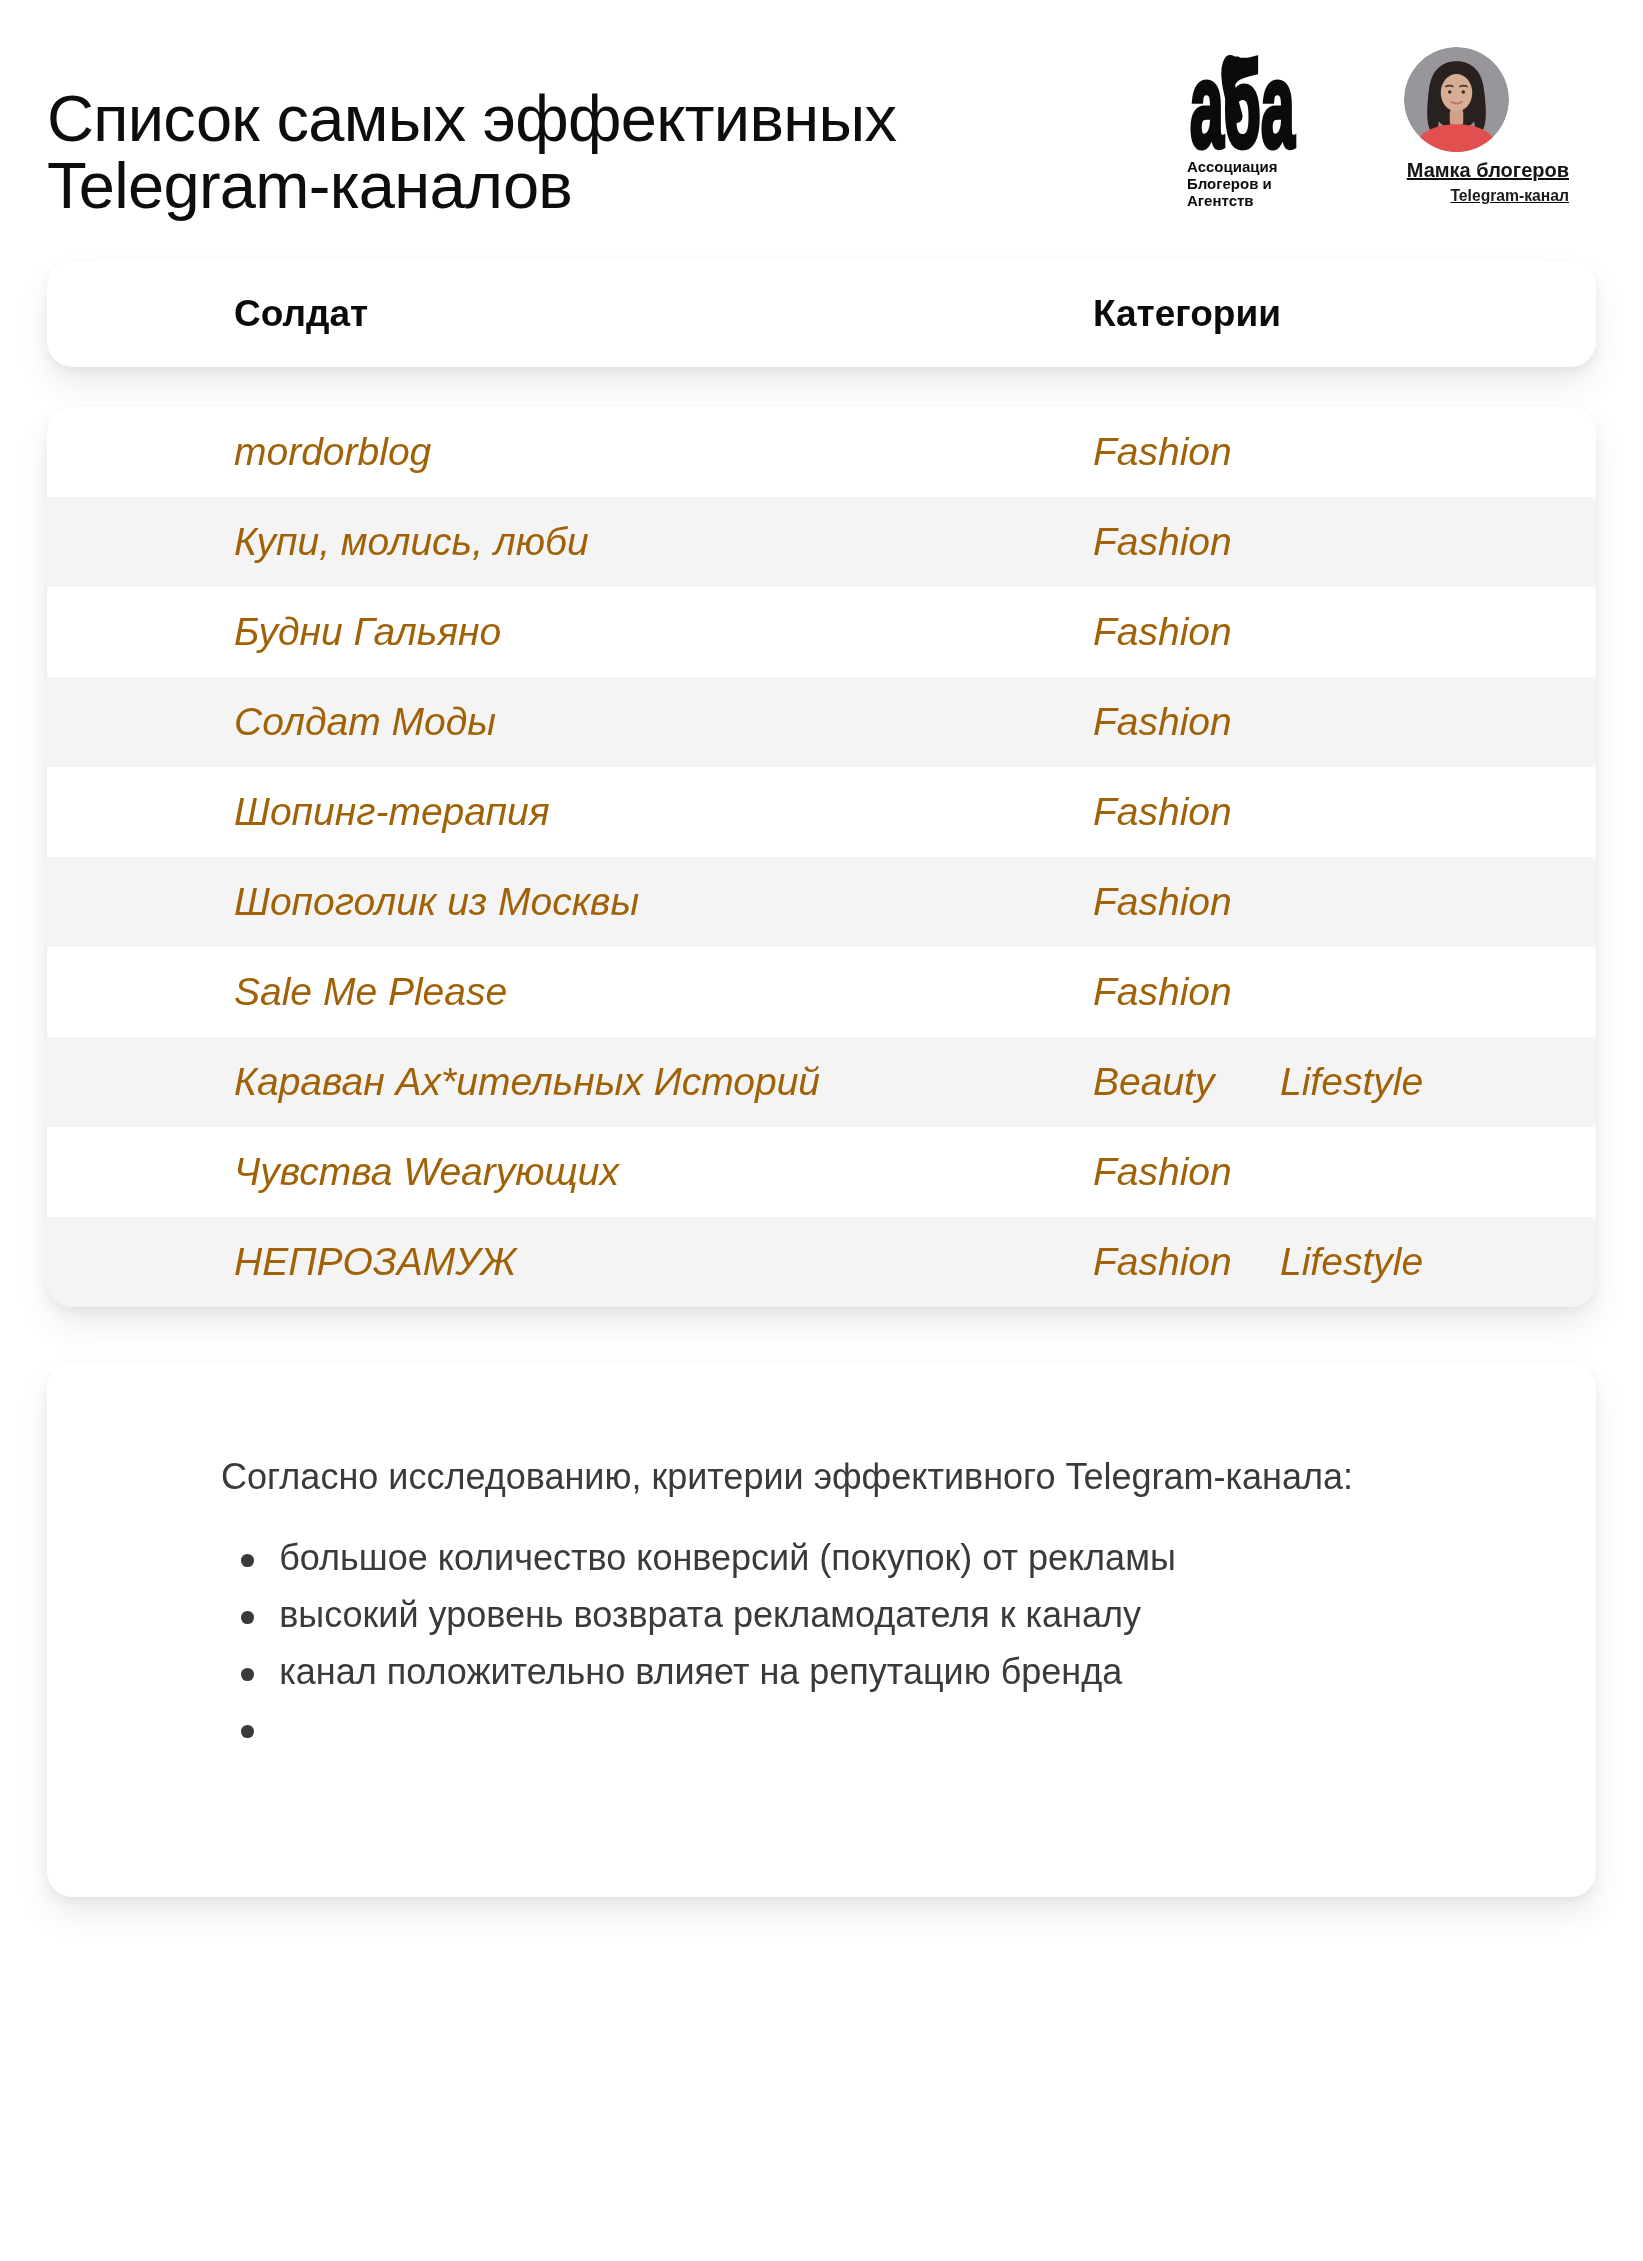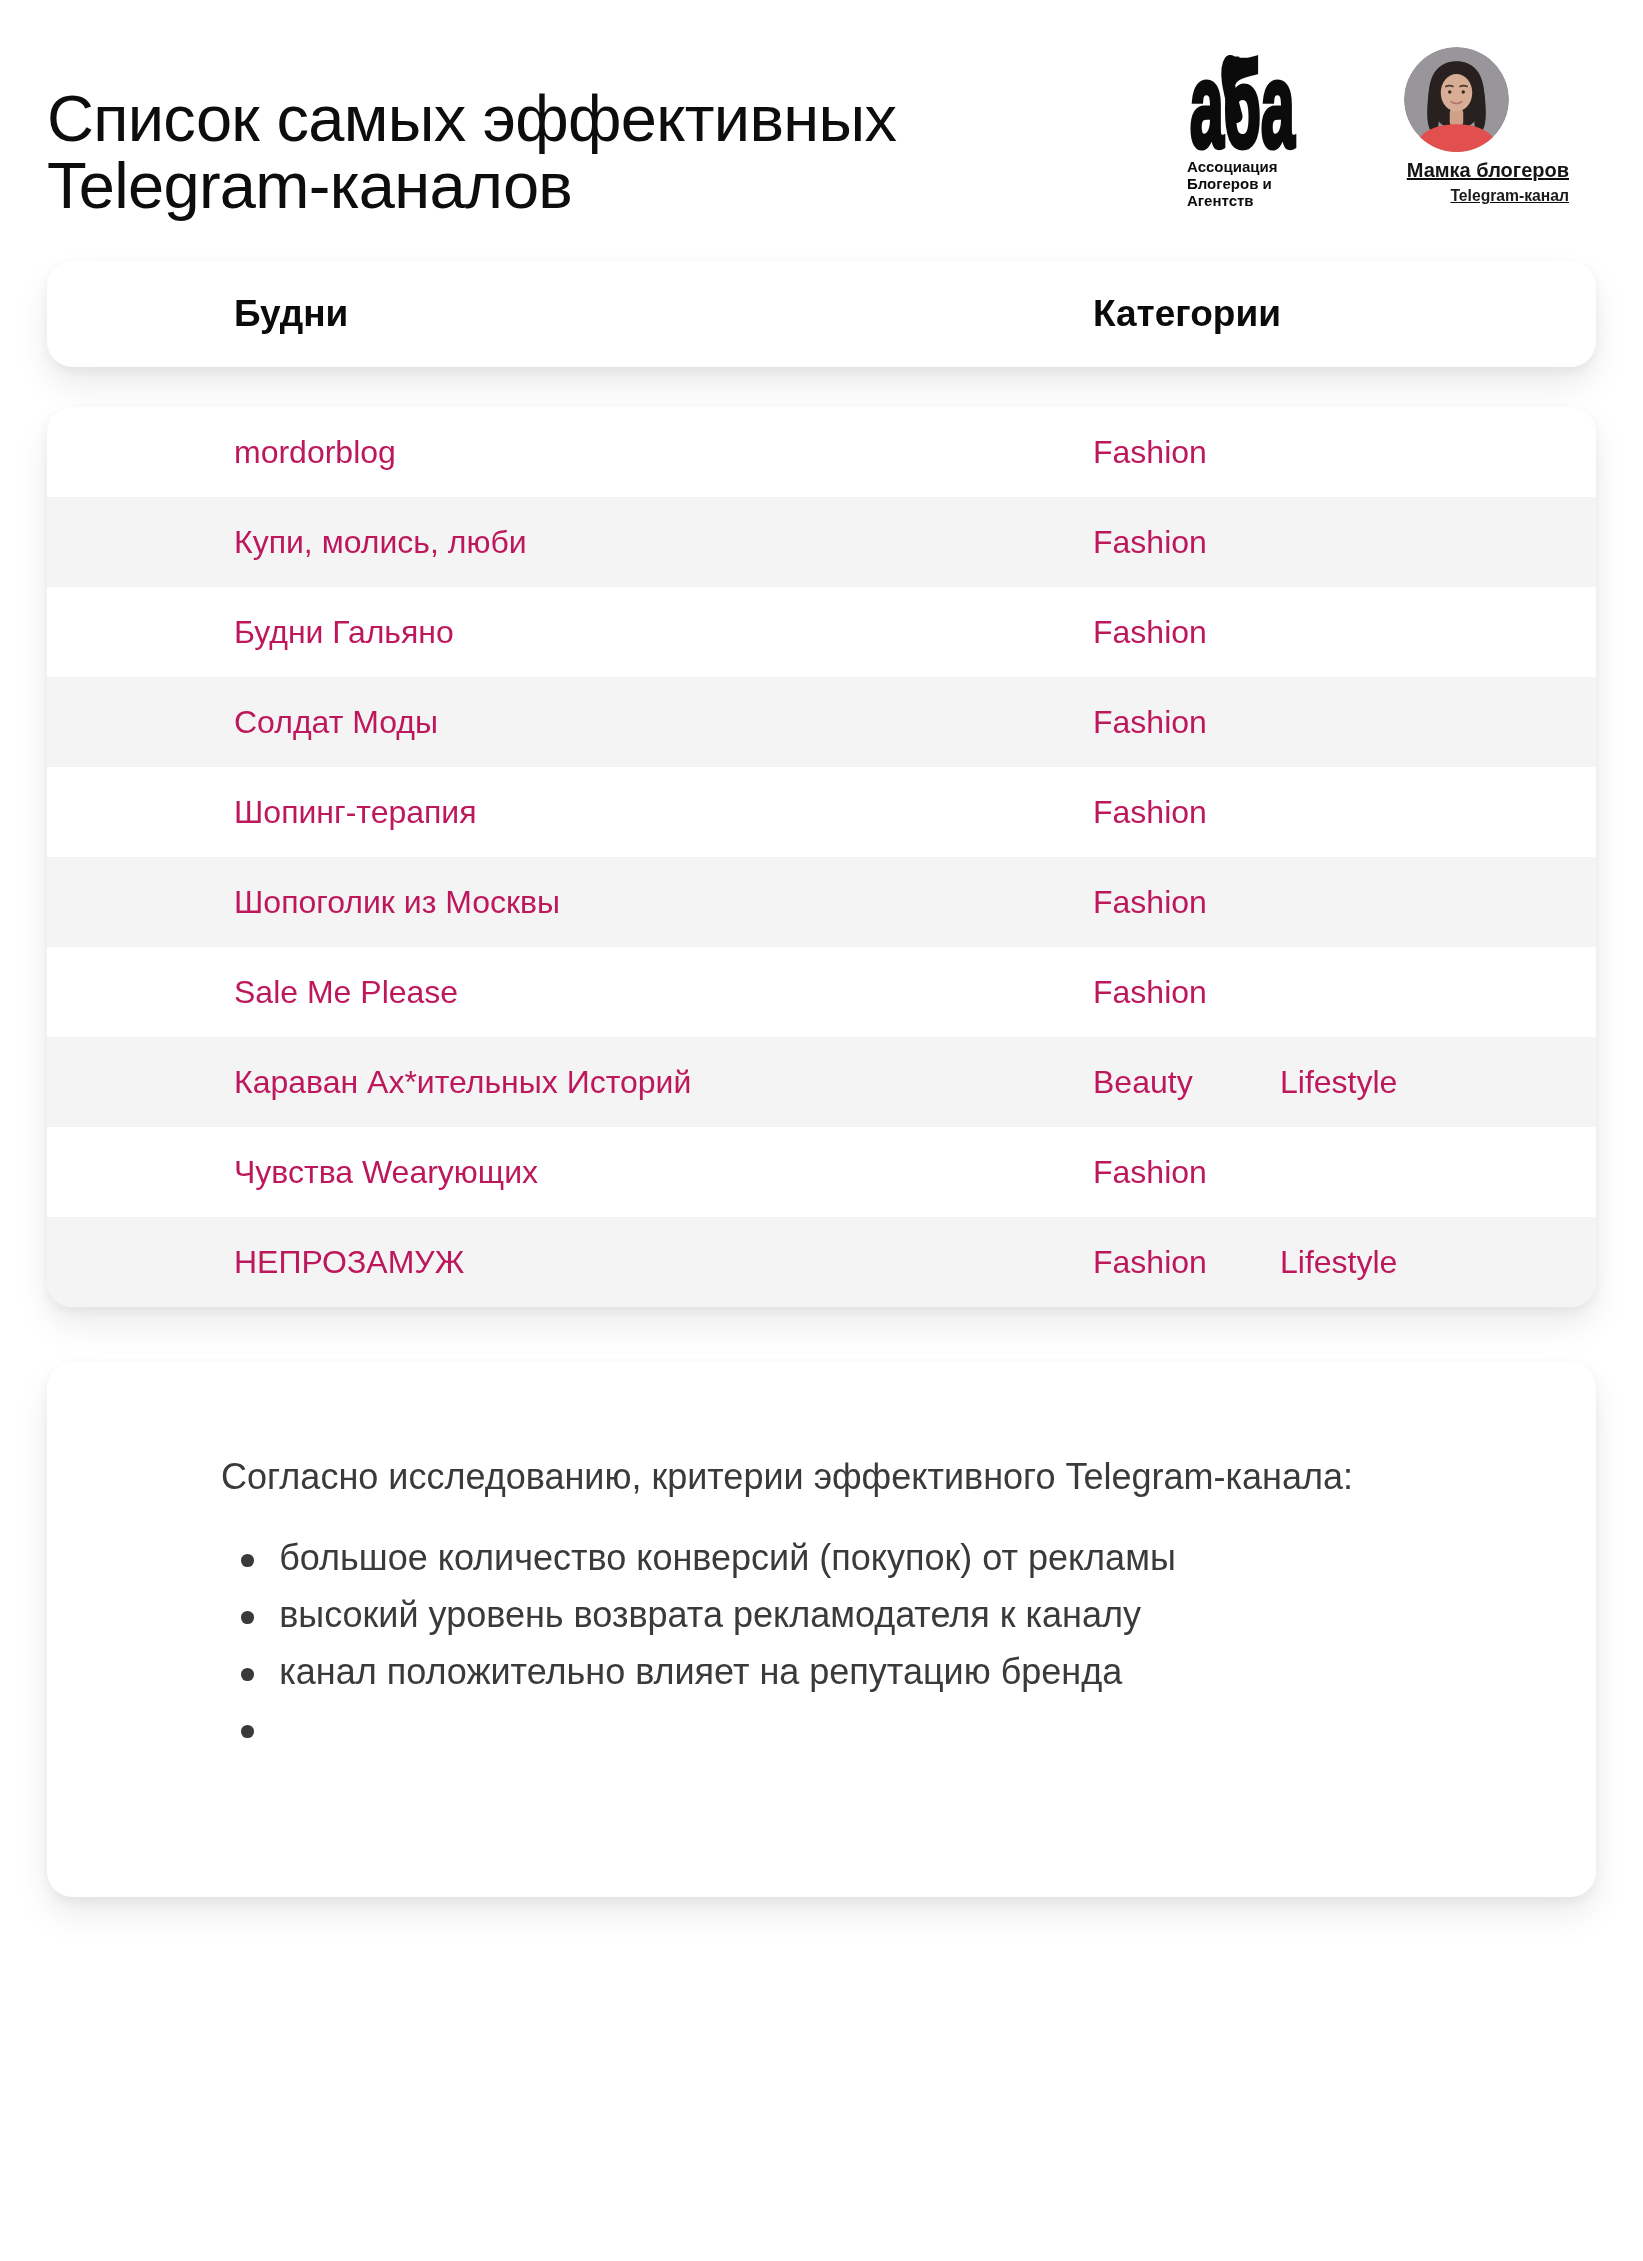--- a/index.html
+++ b/index.html
@@ -44,21 +44,21 @@
   }
   .th-channel{left:187px;}
   .th-categories{left:1046px;}
 
   .t-row{
     position:relative;height:90px;
   }
   .t-row:nth-child(even){background:#f4f4f5;}
   .cell{
     position:absolute;top:50%;transform:translateY(-50%);
-    font-size:32px;font-weight:400;color:#be185d;white-space:nowrap;
+    font-size:39px;font-weight:400;color:#a16207;white-space:nowrap;font-style:italic;
   }
   .cell-name{left:187px;}
   .cell-cat1{left:1046px;}
   .cell-cat2{left:1233px;}
 
   
   .criteria-intro{
     position:absolute;left:174px;top:94px;
     font-size:36px;line-height:42px;font-weight:400;color:#3a3a3c;white-space:nowrap;
   }
@@ -111,21 +111,21 @@
       <path d="M55,53 Q61,50 66,53" fill="none" stroke="#4a372a" stroke-width="2"></path>
       <path d="M74,53 Q79,50 85,53" fill="none" stroke="#4a372a" stroke-width="2"></path>
       <path d="M63,73 Q70,78 77,73" fill="none" stroke="#b5766a" stroke-width="2.4" stroke-linecap="round"></path>
     </svg>
   </div>
   <div class="channel-name">Мамка блогеров</div>
   <div class="channel-type">Telegram-канал</div>
 </div>
 
 <div class="abs card card-header">
-  <div class="th th-channel">Будни</div>
+  <div class="th th-channel">Солдат</div>
   <div class="th th-categories">Категории</div>
 </div>
 
 <div class="abs card card-table">
   <div class="t-row">
     <span class="cell cell-name">mordorblog</span>
     <span class="cell cell-cat1">Fashion</span>
     <span class="cell cell-cat2"></span>
   </div>
   <div class="t-row">

